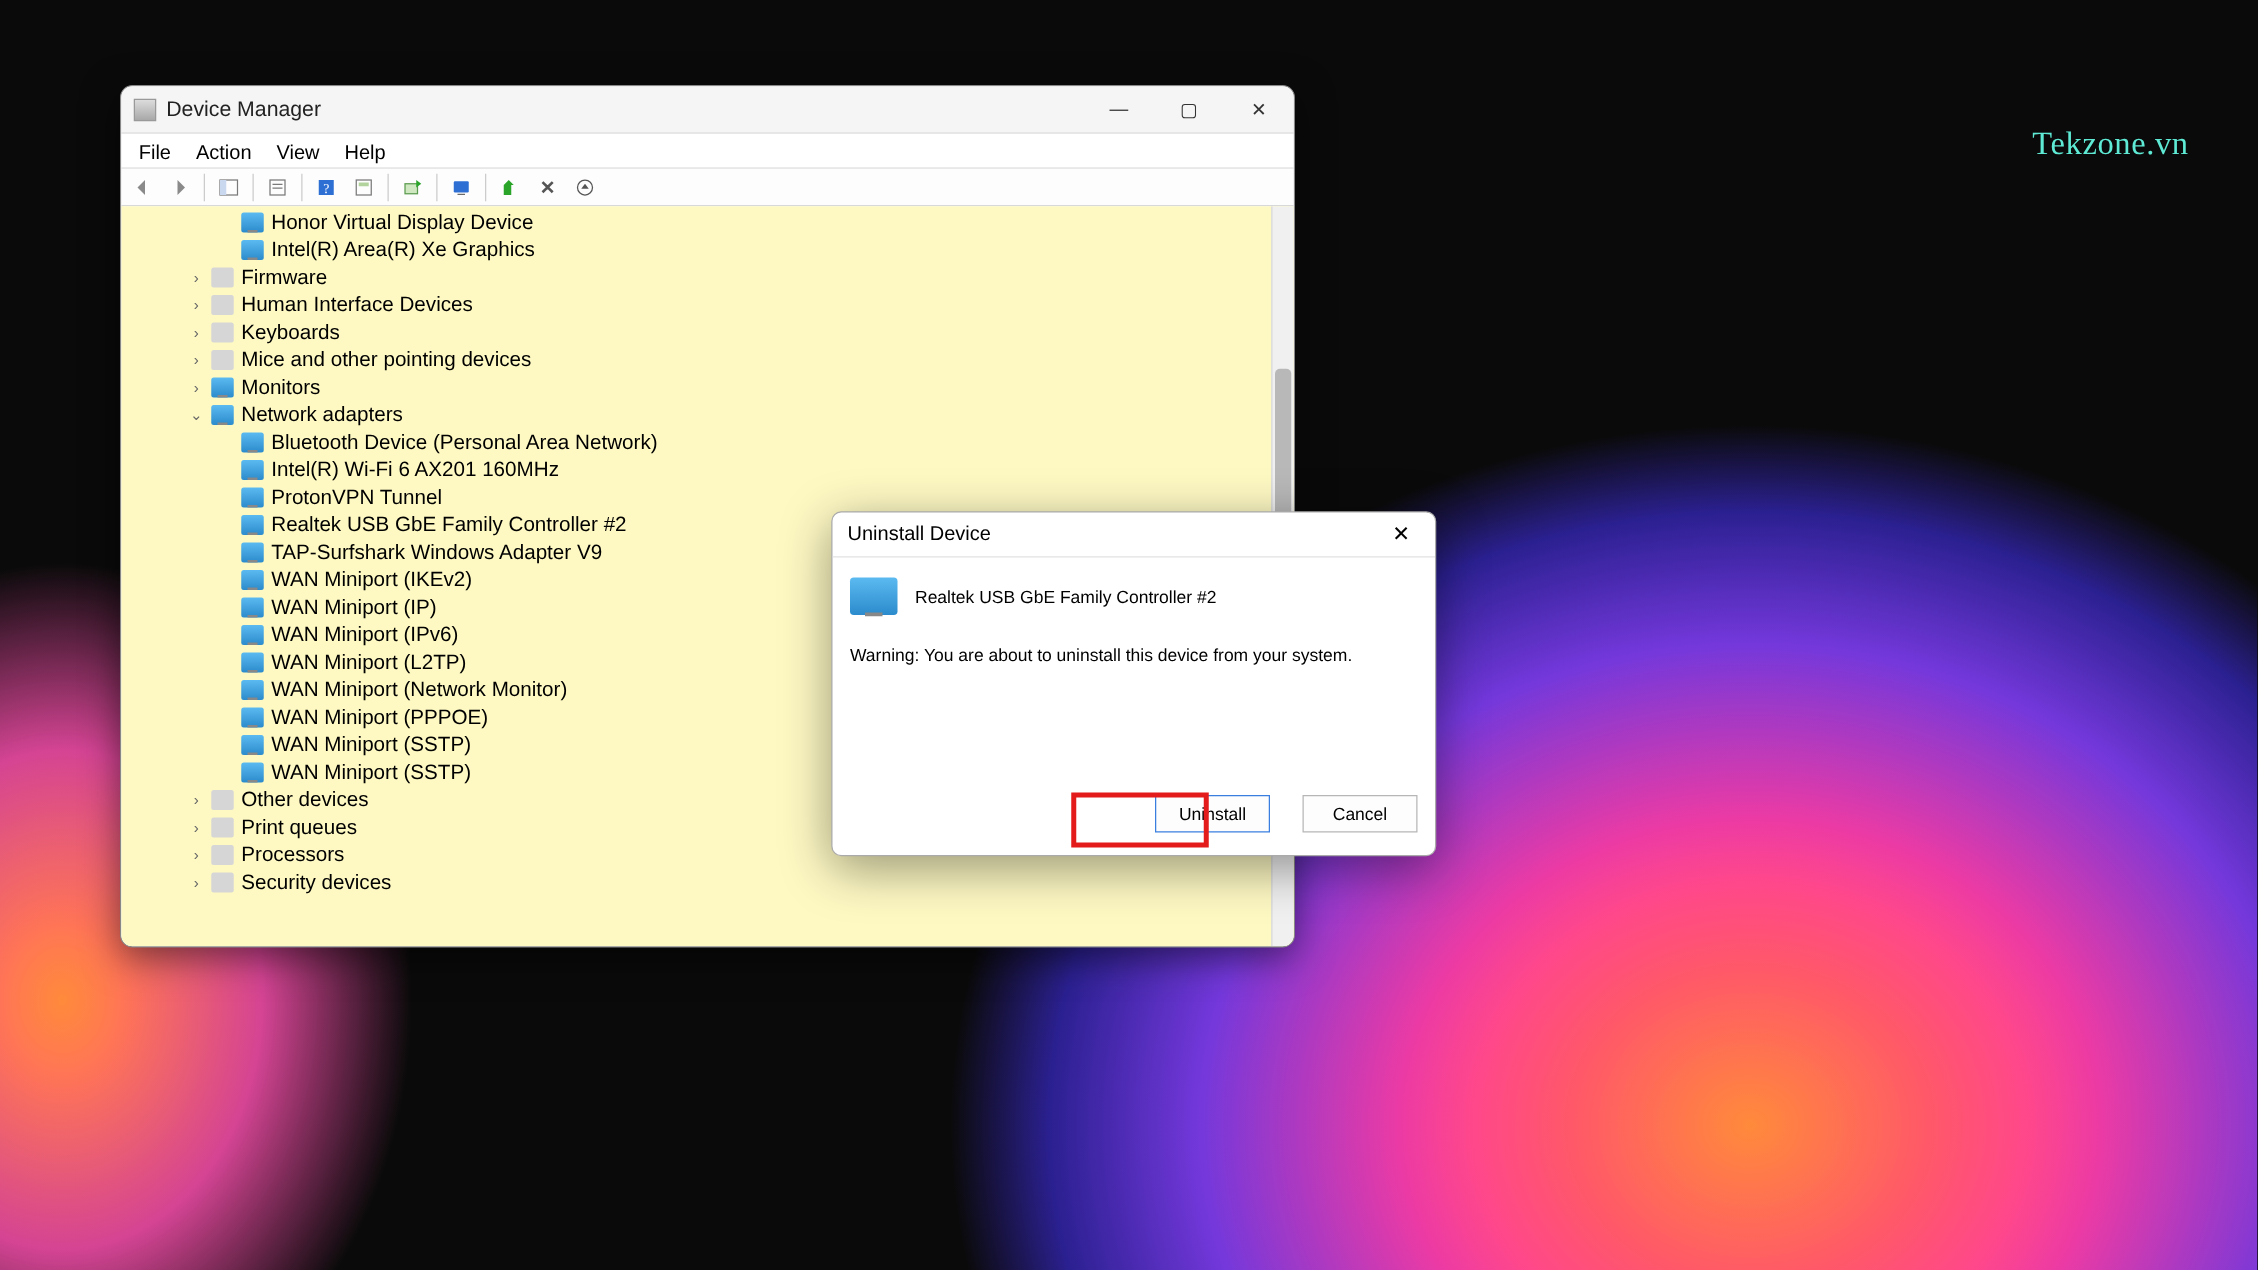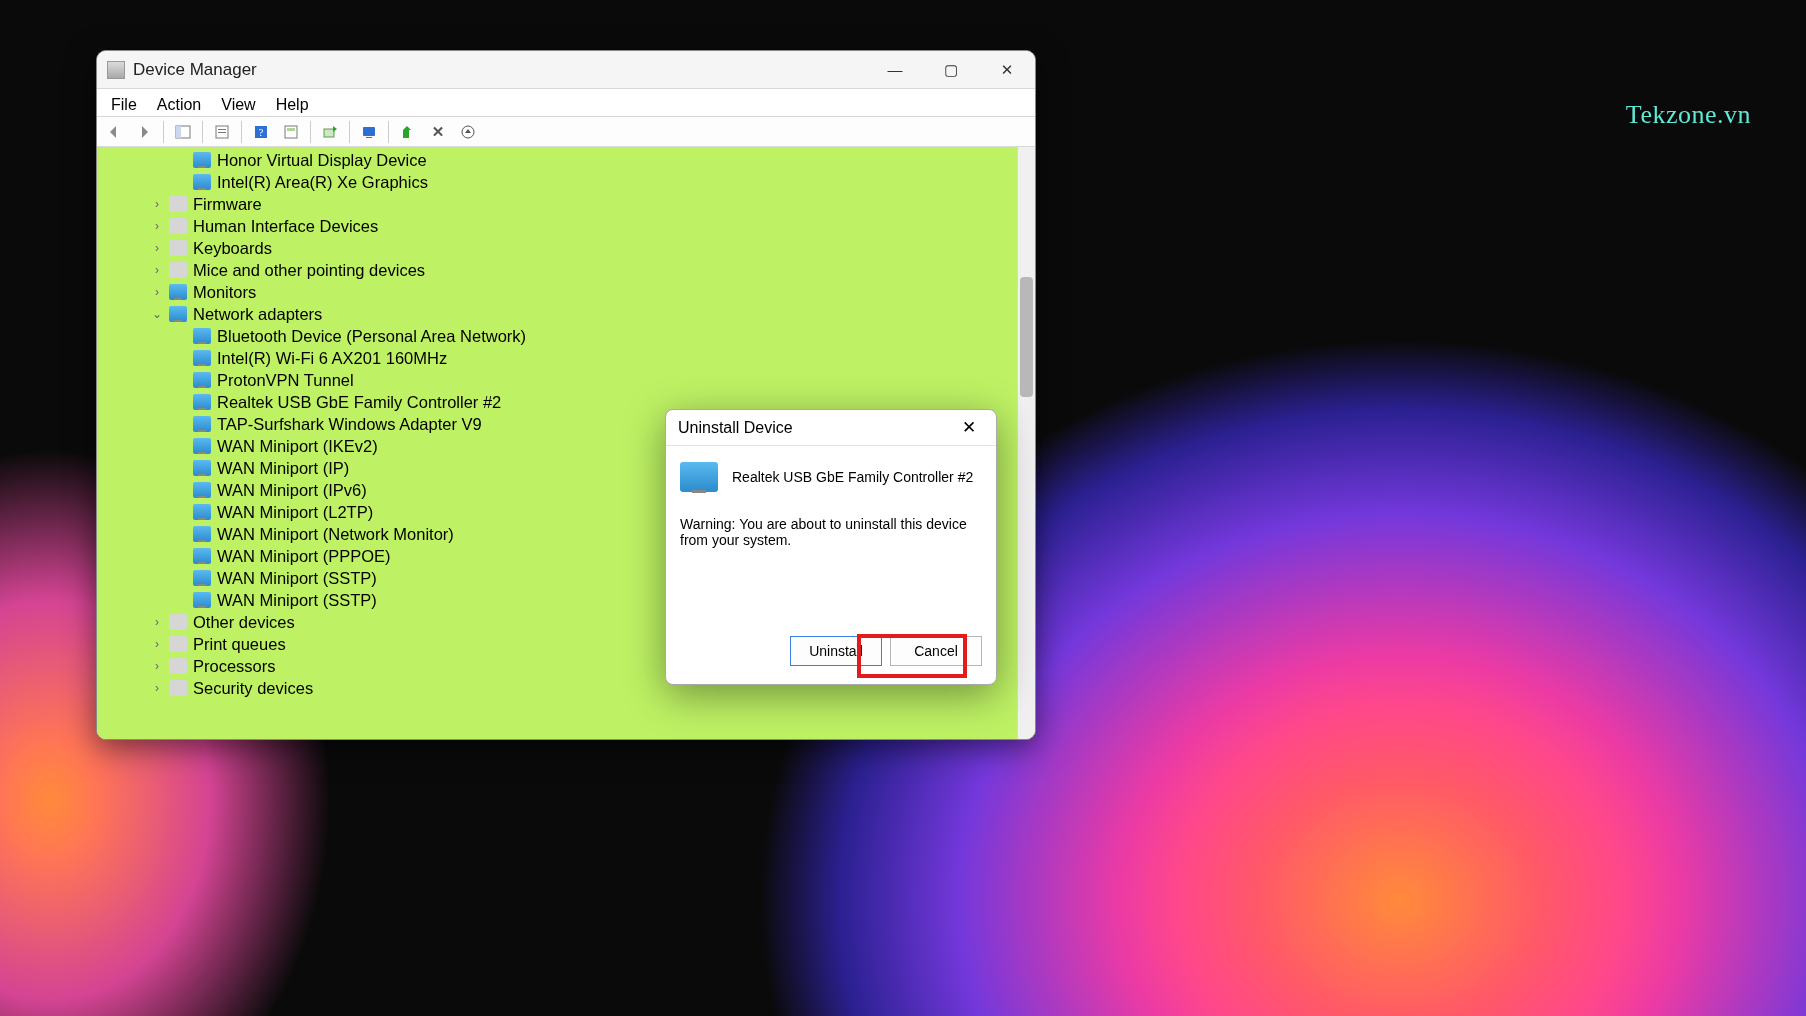--- a/index.html
+++ b/index.html
@@ -25,21 +25,21 @@
     top: 100px; right: 55px;
     color: #5eead4;
     font-family: Georgia, 'Times New Roman', serif;
     font-size: 26px;
     letter-spacing: .5px;
   }
 
   
   .window {
     position: absolute;
-    left: 96px; top: 50px;
+    left: 96px; top: 68px;
     width: 940px; height: 690px;
     background: #fff;
     border: 1px solid #888;
     border-radius: 10px;
     box-shadow: 0 8px 30px rgba(0,0,0,.5);
     display: flex; flex-direction: column;
     overflow: hidden;
   }
   .titlebar {
     height: 38px;
@@ -88,21 +88,21 @@
   .toolbar .sep { width:1px; height:22px; background:#ccc; margin:0 2px; }
   .tbtn svg { width:16px; height:16px; }
   .ic-blue { fill:#2e6fd4; }
   .ic-red  { color:#d01414; font-weight:bold; }
   .ic-green{ fill:#2aa52a; }
 
   .content {
     flex:1; position:relative;
     display:flex;
     overflow:hidden;
-    background:#bef264;
+    background:#fef9c3;
   }
   .tree {
     flex:1;
     padding: 2px 2px 2px 4px;
     font-size: 16.5px;
     color:#000;
     line-height: 22px;
     overflow:hidden;
   }
   .row { display:flex; align-items:center; height:22px; white-space:nowrap; }
@@ -129,21 +129,21 @@
   .scroll-thumb {
     position:absolute; left:2px; right:2px;
     top: 130px; height: 120px;
     background:#b8b8b8; border-radius:4px;
   }
 
   
   .dialog {
     position:absolute;
     left: 665px; top: 409px;
-    width: 332px; height: 276px;
+    width: 484px; height: 276px;
     background:#fff;
     border:1px solid #aaa;
     border-radius:8px;
     box-shadow: 0 10px 40px rgba(0,0,0,.4);
     display:flex; flex-direction:column;
     overflow:hidden;
   }
   .dlg-title {
     height:36px; display:flex; align-items:center;
     padding:0 12px;
@@ -154,21 +154,21 @@
   .dlg-close{ width:30px; text-align:center; font-size:17px; }
   .dlg-body { padding:16px 14px 0 14px; flex:1; font-size:14px; }
   .dlg-dev-row { display:flex; align-items:center; gap:14px; margin-bottom:24px; }
   .dlg-dev-row .big-icon{
     width:38px; height:30px;
     background: linear-gradient(#5bbaf0,#2b8bcc); border-radius:3px; position:relative;
   }
   .dlg-dev-row .big-icon::after{content:''; position:absolute; left:12px; top:28px; width:14px; height:3px; background:#888;}
   .dlg-warn { color:#000; }
   .dlg-buttons {
-    display:flex; justify-content:flex-end; gap:8px;
+    display:flex; justify-content:flex-end; gap:26px;
     padding: 0 14px 18px 14px;
   }
   .btn {
     min-width:92px; height:30px;
     border:1px solid #b6b6b6; background:#fdfdfd;
     font-size:14px;
     display:flex; align-items:center; justify-content:center;
   }
   .btn.primary { border-color:#3a7fe0; }
   .highlight-box {

